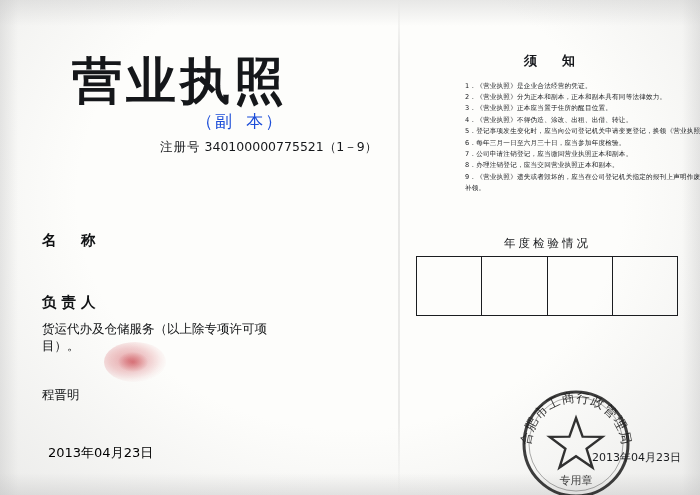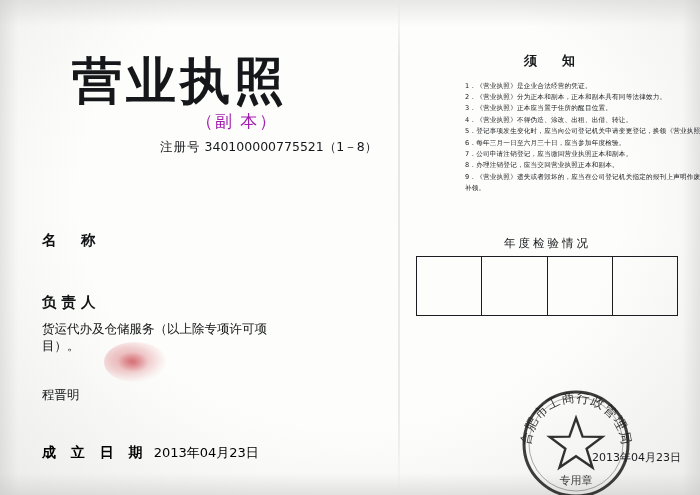--- a/index.html
+++ b/index.html
@@ -56,23 +56,23 @@
     font-weight: bold;
     font-size: 50px;
     letter-spacing: 4px;
     color: #15171a;
     white-space: nowrap;
   }
   .sub-title {
     position: absolute;
     left: 196px;
     top: 110px;
-    font-family: Liberation Serif, serif;
+    font-family: Liberation Mono, monospace;
     font-size: 17px;
-    color: #a21caf;
+    color: #1d4ed8;
     letter-spacing: 2px;
     white-space: nowrap;
   }
   .reg-line {
     position: absolute;
     left: 160px;
     top: 139px;
     font-family: "DejaVu Sans", sans-serif;
     font-size: 12.5px;
     color: #16181b;
@@ -255,42 +255,41 @@
   <div class="paper-shade"></div>
   <div class="fold"></div>
 
   <div class="left">
 
     <div class="big-title">营业执照</div>
     <div class="sub-title">（副 本）</div>
 
     <div class="reg-line">
       <span class="lbl">注册号</span>
-      <span>340100000775521（1－8）</span>
+      <span>340100000775521（1－9）</span>
     </div>
 
     <div class="field name">
       <span class="label">名　称</span>
     </div>
 
 
     <div class="field rep">
       <span class="label">负责人</span>
       <span class="value">程晋明</span>
     </div>
 
     <div class="field scope">
       <span class="value">货运代办及仓储服务（以上除专项许可项目）。</span>
     </div>
 
     <div class="red-blot"></div>
     <div class="red-blot2"></div>
 
     <div class="found">
-      <span class="label">成 立 日 期</span>
       <span class="value">2013年04月23日</span>
     </div>
   </div>
 
   <div class="right">
 
     <div class="notice-title">须　知</div>
 
     <ul class="notice-list">
       <li>1．《营业执照》是企业合法经营的凭证。</li>

